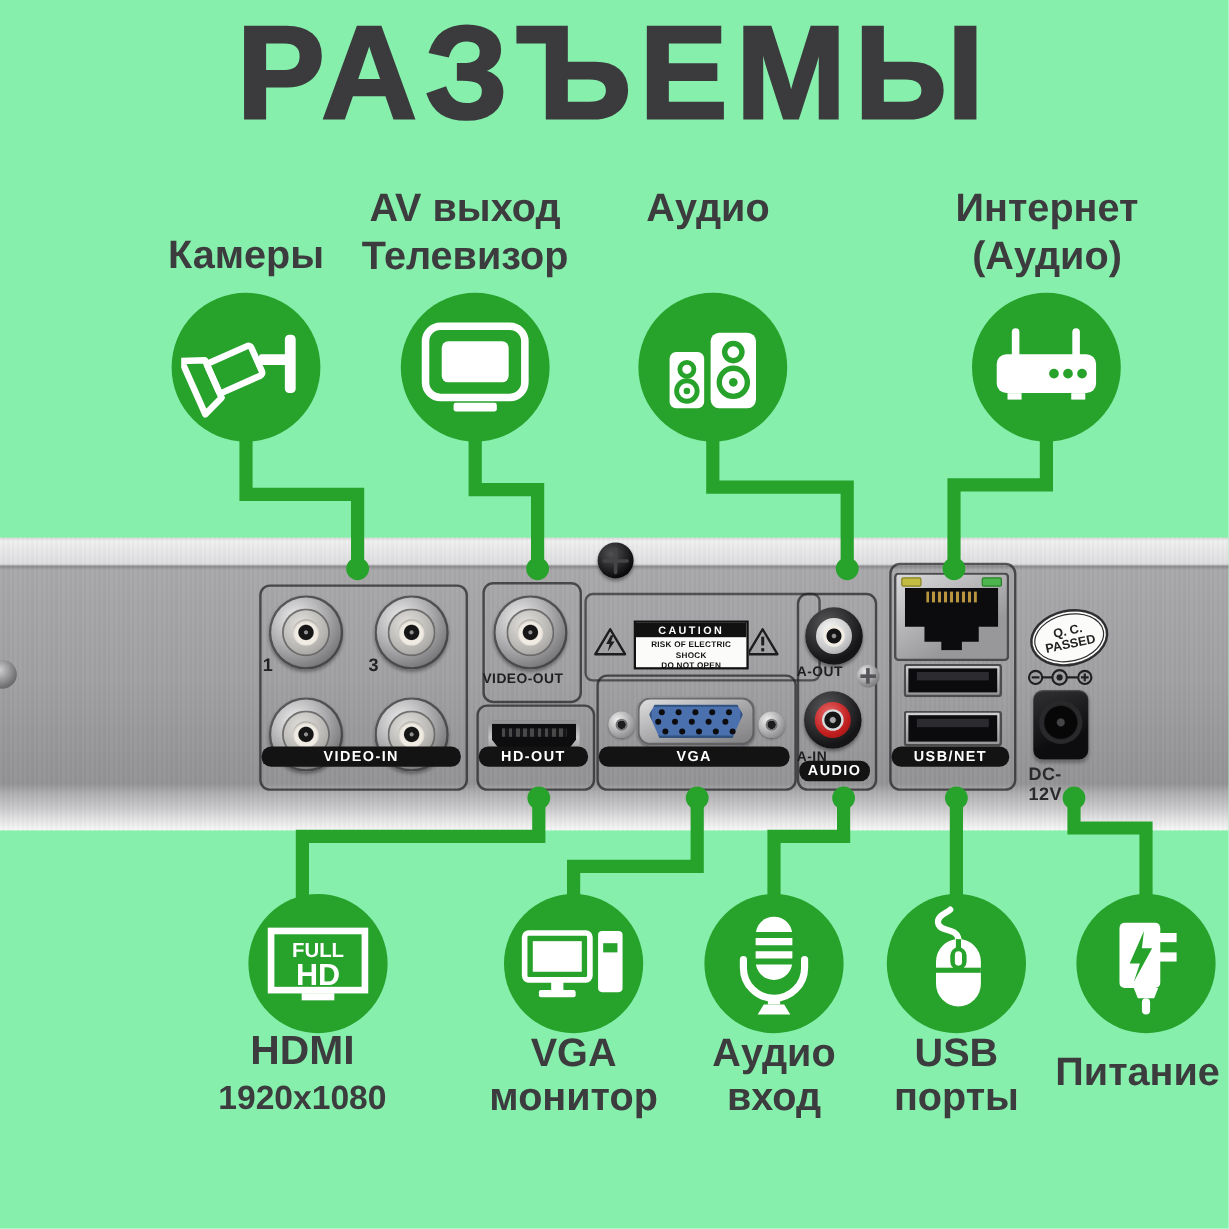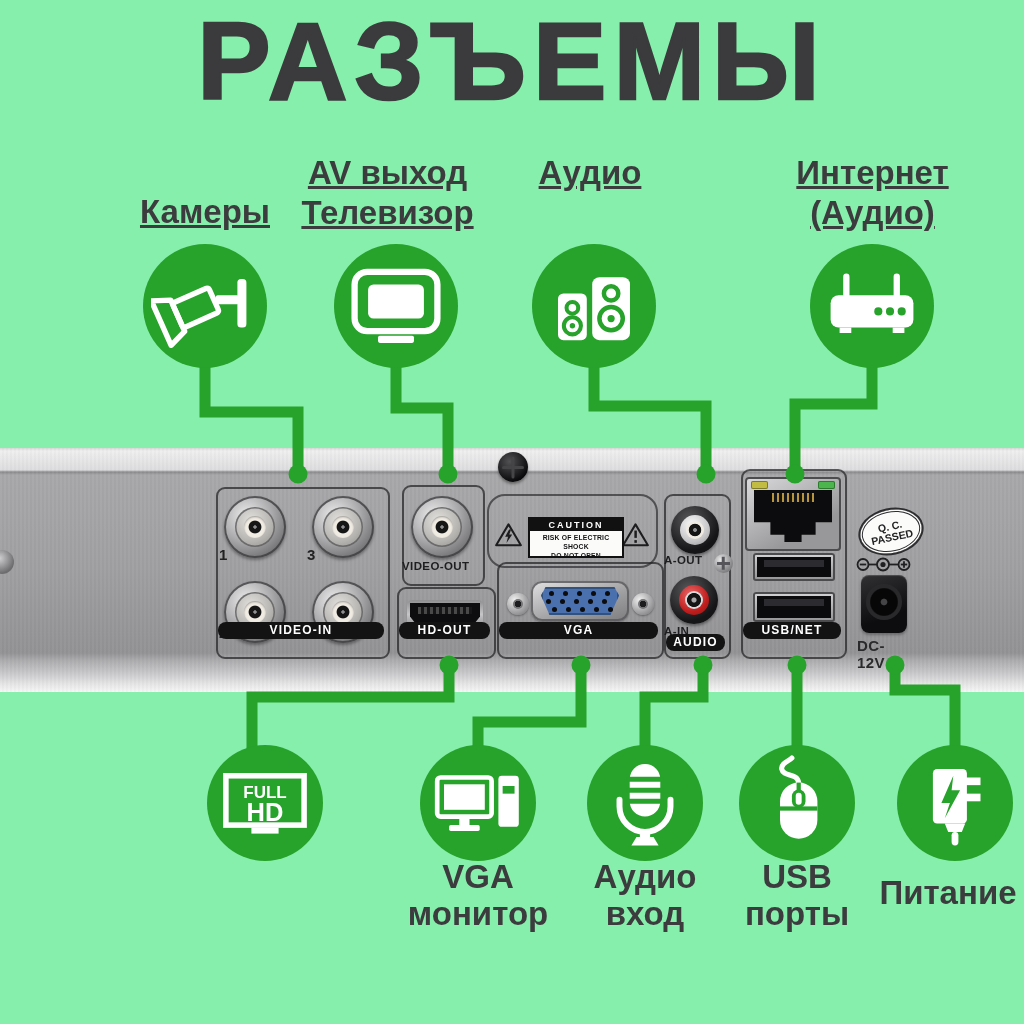--- a/index.html
+++ b/index.html
@@ -3,21 +3,21 @@
 <meta charset="utf-8">
 <style>
   html,body{margin:0;padding:0;background:#fff;}
   #stage{position:relative;width:1024px;height:1024px;background:#86efac;overflow:hidden;
          font-family:"Liberation Sans","DejaVu Sans",sans-serif;}
   .abs{position:absolute;}
   
   .title{left:0;right:0;top:6px;text-align:center;font-size:110px;font-weight:bold;
          color:#3b3b3d;-webkit-text-stroke:2.5px #3b3b3d;letter-spacing:7px;line-height:1;}
   
-  .lbl{text-align:center;font-weight:bold;color:#3c3c3e;font-size:33px;line-height:40px;text-decoration:underline;}
+  .lbl{text-align:center;font-weight:bold;color:#3c3c3e;font-size:33px;line-height:40px;}
   .lbl .l2{display:block;}
   .blbl{text-align:center;font-weight:bold;color:#3c3c3e;font-size:34px;line-height:37px;}
   .blbl .small{font-size:28px;line-height:31px;}
   
   .badge{border-radius:50%;background:#27a22b;display:flex;align-items:center;justify-content:center;z-index:5;}
   .badge.t{width:124px;height:124px;}
   .badge.b{width:116px;height:116px;}
   
   #lines{left:0;top:0;z-index:4;}
   
@@ -88,21 +88,21 @@
   
   .dc{position:absolute;left:861px;top:127px;width:46px;height:58px;border-radius:8px;
       background:linear-gradient(160deg,#313133,#0d0d0f 70%);box-shadow:inset 0 1px 1px rgba(255,255,255,.18),0 2px 3px rgba(0,0,0,.3);}
   .dc::before{content:"";position:absolute;left:5px;top:9px;width:36px;height:36px;border-radius:50%;
       background:radial-gradient(circle,#454547 0 11%,#070707 15% 52%,#29292b 57% 72%,#040404 77%);}
   
   .qc{position:absolute;left:858px;top:60px;width:62px;height:43px;border-radius:50%;background:#fbfbfa;
       border:2px solid #2e2e30;transform:rotate(-12deg);display:flex;flex-direction:column;align-items:center;
       justify-content:center;font-size:10.5px;font-weight:bold;color:#222;line-height:11px;box-shadow:inset 0 0 0 1.5px #fbfbfa,inset 0 0 0 2.5px #2e2e30;}
   
-  .cautbox{position:absolute;left:487px;top:46px;width:167px;height:70px;border:2px solid rgba(35,35,38,.65);border-radius:18px;}
+  .cautbox{position:absolute;left:487px;top:46px;width:167px;height:70px;border:2px solid rgba(35,35,38,.65);border-radius:7px;padding-left:26px;}
   .plate{position:absolute;left:39px;top:21px;width:92px;height:37px;background:#fbfbfa;border:2px solid #111;}
   .plate .hd{background:#111;color:#fff;font-size:9px;font-weight:bold;letter-spacing:2px;text-align:center;line-height:12px;height:12px;}
   .plate .bd{color:#111;font-size:6.8px;font-weight:bold;text-align:center;line-height:9px;padding-top:2px;letter-spacing:.2px;}
   
   .screw{position:absolute;border-radius:50%;}
   .screw.big{left:498px;top:4px;width:30px;height:30px;background:radial-gradient(circle at 38% 32%,#515153,#0a0a0c 72%);box-shadow:0 2px 3px rgba(0,0,0,.4);}
   .screw.big::before,.screw.big::after{content:"";position:absolute;left:4px;right:4px;top:13.5px;height:3px;background:#454547;border-radius:2px;}
   .screw.big::after{transform:rotate(90deg);}
   .screw.small{left:714px;top:106px;width:19px;height:19px;background:radial-gradient(circle at 35% 30%,#e9e9ea,#8f8f91 60%,#5f5f61);}
   .screw.small::before,.screw.small::after{content:"";position:absolute;left:3px;right:3px;top:8px;height:2.5px;background:#55555a;}
@@ -347,20 +347,24 @@
     <svg width="102" height="102" viewBox="0 0 120 120">
       <rect x="34" y="20" width="40" height="64" rx="5" fill="#fff"></rect>
       <rect x="72" y="30" width="18" height="9" fill="#fff"></rect>
       <rect x="72" y="49" width="18" height="9" fill="#fff"></rect>
       <polygon points="58,28 44,60 54,60 48,78 66,45 56,45" fill="#27a22b"></polygon>
       <path d="M48 84 h24 l-4 10 h-16 Z" fill="#fff"></path>
       <rect x="56" y="94" width="8" height="16" rx="4" fill="#fff"></rect>
     </svg>
   </div>
 
+  <div class="abs blbl" style="left:142px;top:858px;width:220px;">
+    <span>HDMI</span><br>
+    <span class="small">1920x1080</span>
+  </div>
   <div class="abs blbl" style="left:368px;top:858px;width:220px;font-size:33px;">
     <span>VGA</span><br>
     <span>монитор</span>
   </div>
   <div class="abs blbl" style="left:535px;top:858px;width:220px;font-size:33px;">
     <span>Аудио</span><br>
     <span>вход</span>
   </div>
   <div class="abs blbl" style="left:687px;top:858px;width:220px;font-size:33px;">
     <span>USB</span><br>

